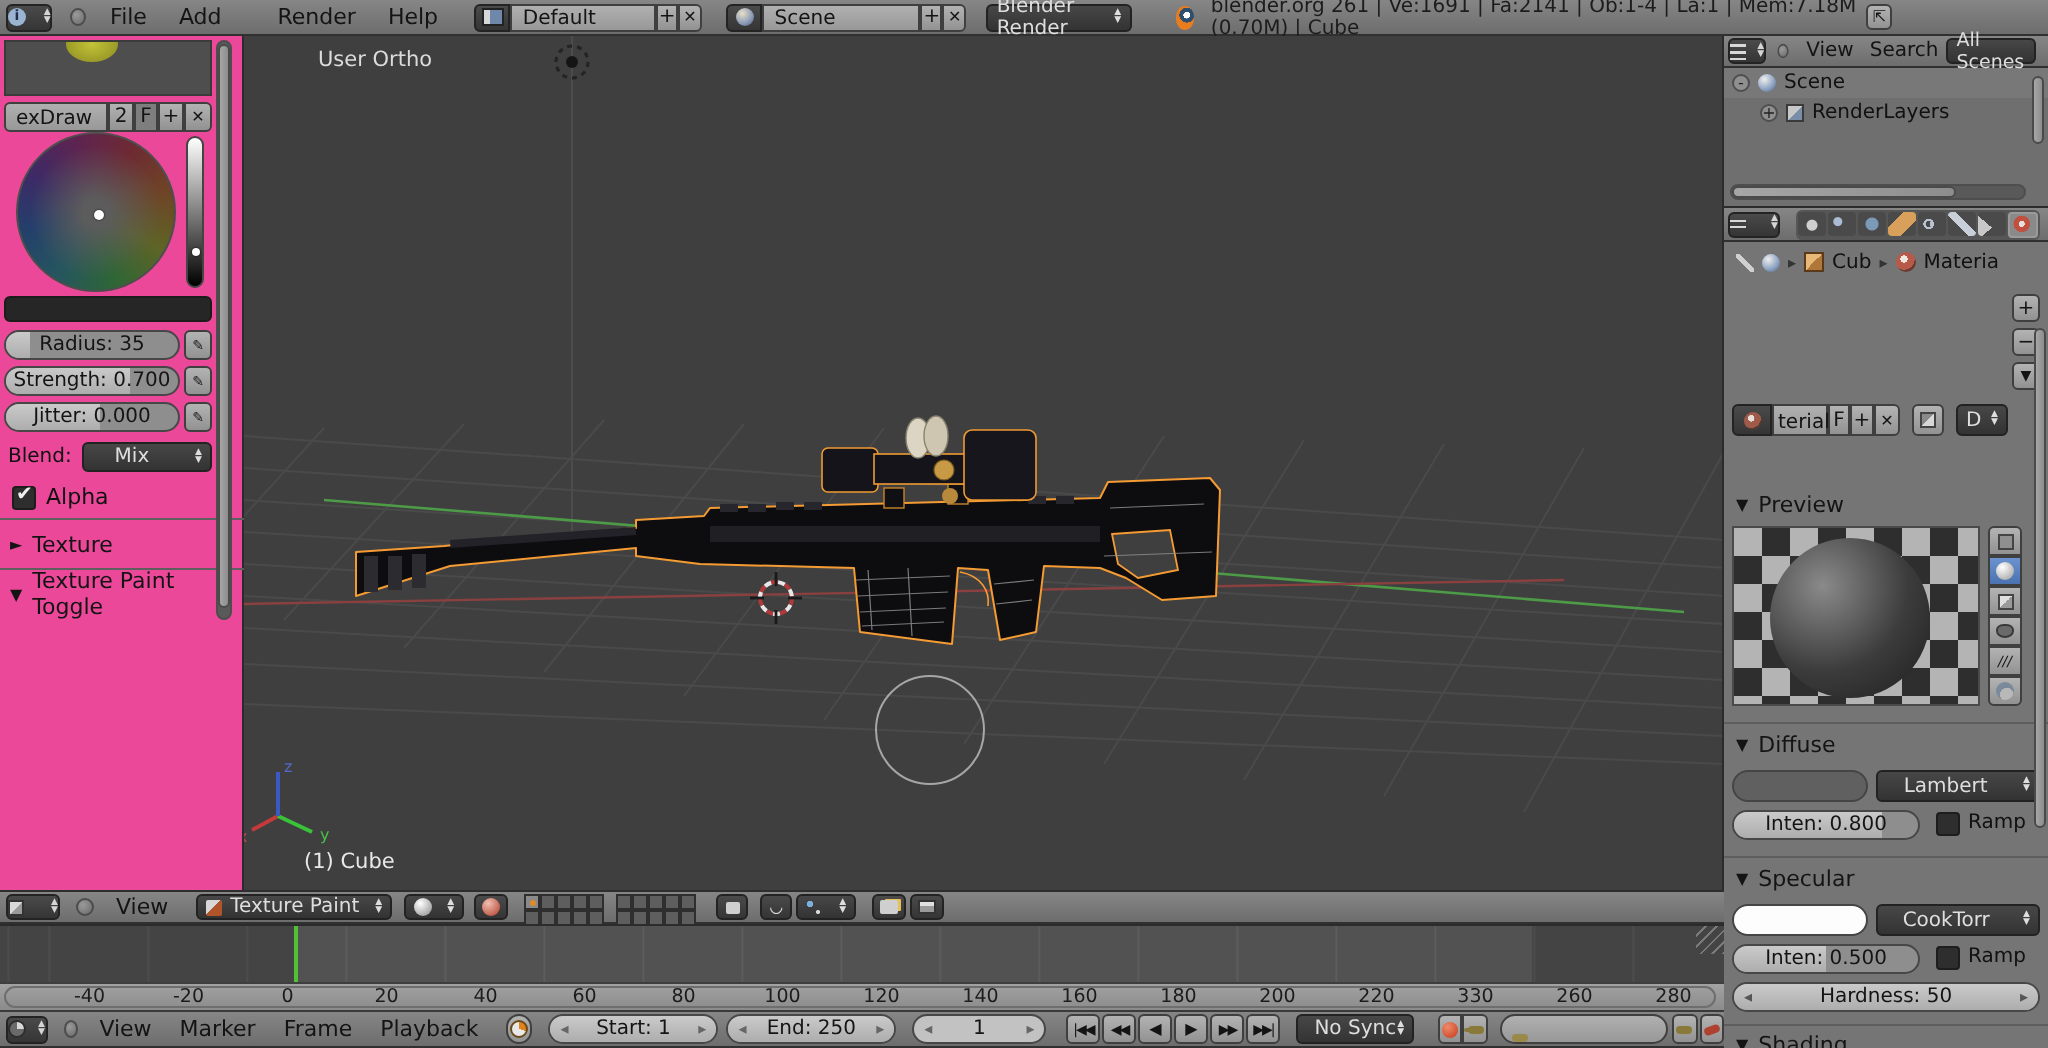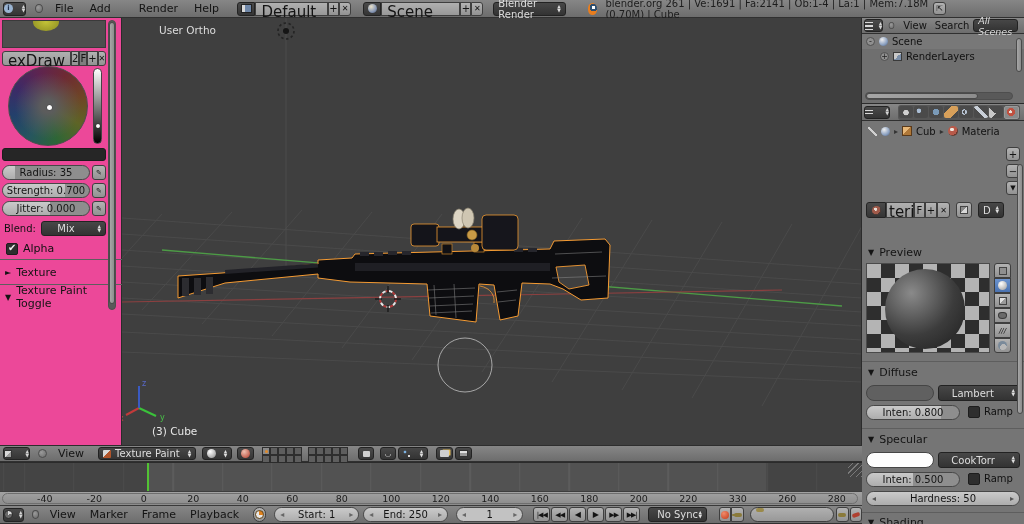--- a/index.html
+++ b/index.html
@@ -12,22 +12,22 @@
   
   .hdr { background:linear-gradient(#868686,#6d6d6d); border-bottom:1px solid #303030; }
   .menu { color:#141414; font-size:11px; padding:0 4px; cursor:default; }
   .btn-dark { background:linear-gradient(#4a4a4a,#353535); border:1px solid #232323;
     border-radius:3px; color:#d5d5d5; display:flex; align-items:center; justify-content:center;
     font-size:10px; }
   .btn-light { background:linear-gradient(#b3b3b3,#929292); border:1px solid #3f3f3f;
     border-radius:3px; color:#141414; display:flex; align-items:center; justify-content:center;
     font-size:10px; }
   .fld-light { background:linear-gradient(#b0b0b0,#989898); border:1px solid #3f3f3f;
-    border-radius:3px; color:#141414; display:flex; align-items:flex-start; padding:0 5px;
-    font-size:15px; }
+    border-radius:3px; color:#141414; display:flex; align-items:flex-end; padding:0 5px;
+    font-size:10px; }
   .dd-dark { background:linear-gradient(#474747,#333); border:1px solid #222;
     border-radius:3px; color:#dedede; display:flex; align-items:center; font-size:10px;
     padding:0 4px; }
   .ud { margin-left:auto; color:inherit; text-align:center; }
   .ud::before { content:"▲"; display:block; font-size:4.5px; line-height:4px; }
   .ud::after  { content:"▼"; display:block; font-size:4.5px; line-height:4px; }
   .slider { position:relative; border:1px solid #474747; border-radius:8px; background:#8e8e8e;
     overflow:hidden; display:flex; align-items:center; justify-content:center; color:#141414;
     font-size:10px; }
   .slider .fill { position:absolute; left:0; top:0; bottom:0; background:linear-gradient(#cacaca,#adadad); }
@@ -267,21 +267,21 @@
       <g transform="translate(17,390)">
         <line x1="0" y1="0" x2="-13" y2="7" stroke="#c23a3a" stroke-width="2"></line>
         <line x1="0" y1="0" x2="17" y2="8" stroke="#3ac23a" stroke-width="2"></line>
         <line x1="0" y1="0" x2="0" y2="-22" stroke="#3a5ac2" stroke-width="2"></line>
         <text x="-20" y="13" font-size="8" fill="#c24848">x</text>
         <text x="21" y="12" font-size="8" fill="#48c248">y</text>
         <text x="3" y="-22" font-size="8" fill="#5868c8">z</text>
       </g>
     </svg>
     <span style="position:absolute;left:37px;top:6px;color:#dcdcdc;font-size:10.5px;text-align:right;">User Ortho</span>
-    <span style="position:absolute;left:30px;top:407px;color:#e8e8e8;font-size:10.5px;">(3) Cube</span>
+    <span style="position:absolute;left:30px;top:407px;color:#e8e8e8;font-size:10.5px;">(1) Cube</span>
   </div>
 
   <div class="abs hdr" style="left:0;top:445px;width:862px;height:17px;display:flex;align-items:center;border-top:1px solid #2e2e2e;">
     <div class="btn-dark" style="width:27px;height:13px;margin-left:3px;gap:2px;">
       <span style="width:8px;height:8px;background:linear-gradient(135deg,#d8d8d8 50%,#9a9a9a 50%);border:1px solid #333;"></span>
       <span class="ud"></span>
     </div>
     <span class="ring" style="margin:0 7px 0 8px;"></span>
     <span class="menu">View</span>
     <div class="dd-dark" style="width:98px;height:13px;margin-left:10px;gap:4px;">
@@ -343,21 +343,21 @@
   <div class="abs" style="left:862px;top:18px;width:162px;height:85px;background:#6f6f6f;">
     <div class="hdr" style="height:16px;display:flex;align-items:center;">
       <div class="btn-dark" style="width:26px;height:13px;margin-left:2px;gap:2px;">
         <span style="width:8px;height:8px;background:
           linear-gradient(#d8d8d8 1.5px,transparent 1.5px 3.5px,#d8d8d8 3.5px 5px,transparent 5px 7px,#d8d8d8 7px);"></span>
         <span class="ud"></span>
       </div>
       <span class="ring" style="margin:0 4px 0 5px;transform:scale(.8);"></span>
       <span class="menu" style="font-size:10px;">View</span>
       <span class="menu" style="font-size:10px;">Search</span>
-      <div class="dd-dark" style="height:13px;margin-left:auto;margin-right:6px;font-size:9.5px;font-style:italic;">
+      <div class="dd-dark" style="height:13px;margin-left:auto;margin-right:6px;font-size:9.5px;">
         <span>All Scenes</span>
       </div>
     </div>
     <div style="display:flex;align-items:center;height:15px;padding-left:4px;gap:4px;background:#787878;">
       <span style="width:9px;height:9px;border-radius:50%;background:#8f8f8f;border:1px solid #4f4f4f;color:#222;font-size:8px;line-height:7px;text-align:center;">-</span>
       <span style="width:9px;height:9px;border-radius:50%;background:radial-gradient(circle at 35% 30%,#eee,#8aa0c0 60%,#4a5a78);"></span>
       <span style="font-size:10px;">Scene</span>
     </div>
     <div style="display:flex;align-items:center;height:15px;padding-left:18px;gap:4px;">
       <span style="width:9px;height:9px;border-radius:50%;background:#8f8f8f;border:1px solid #4f4f4f;color:#222;font-size:8px;line-height:8px;text-align:center;">+</span>

